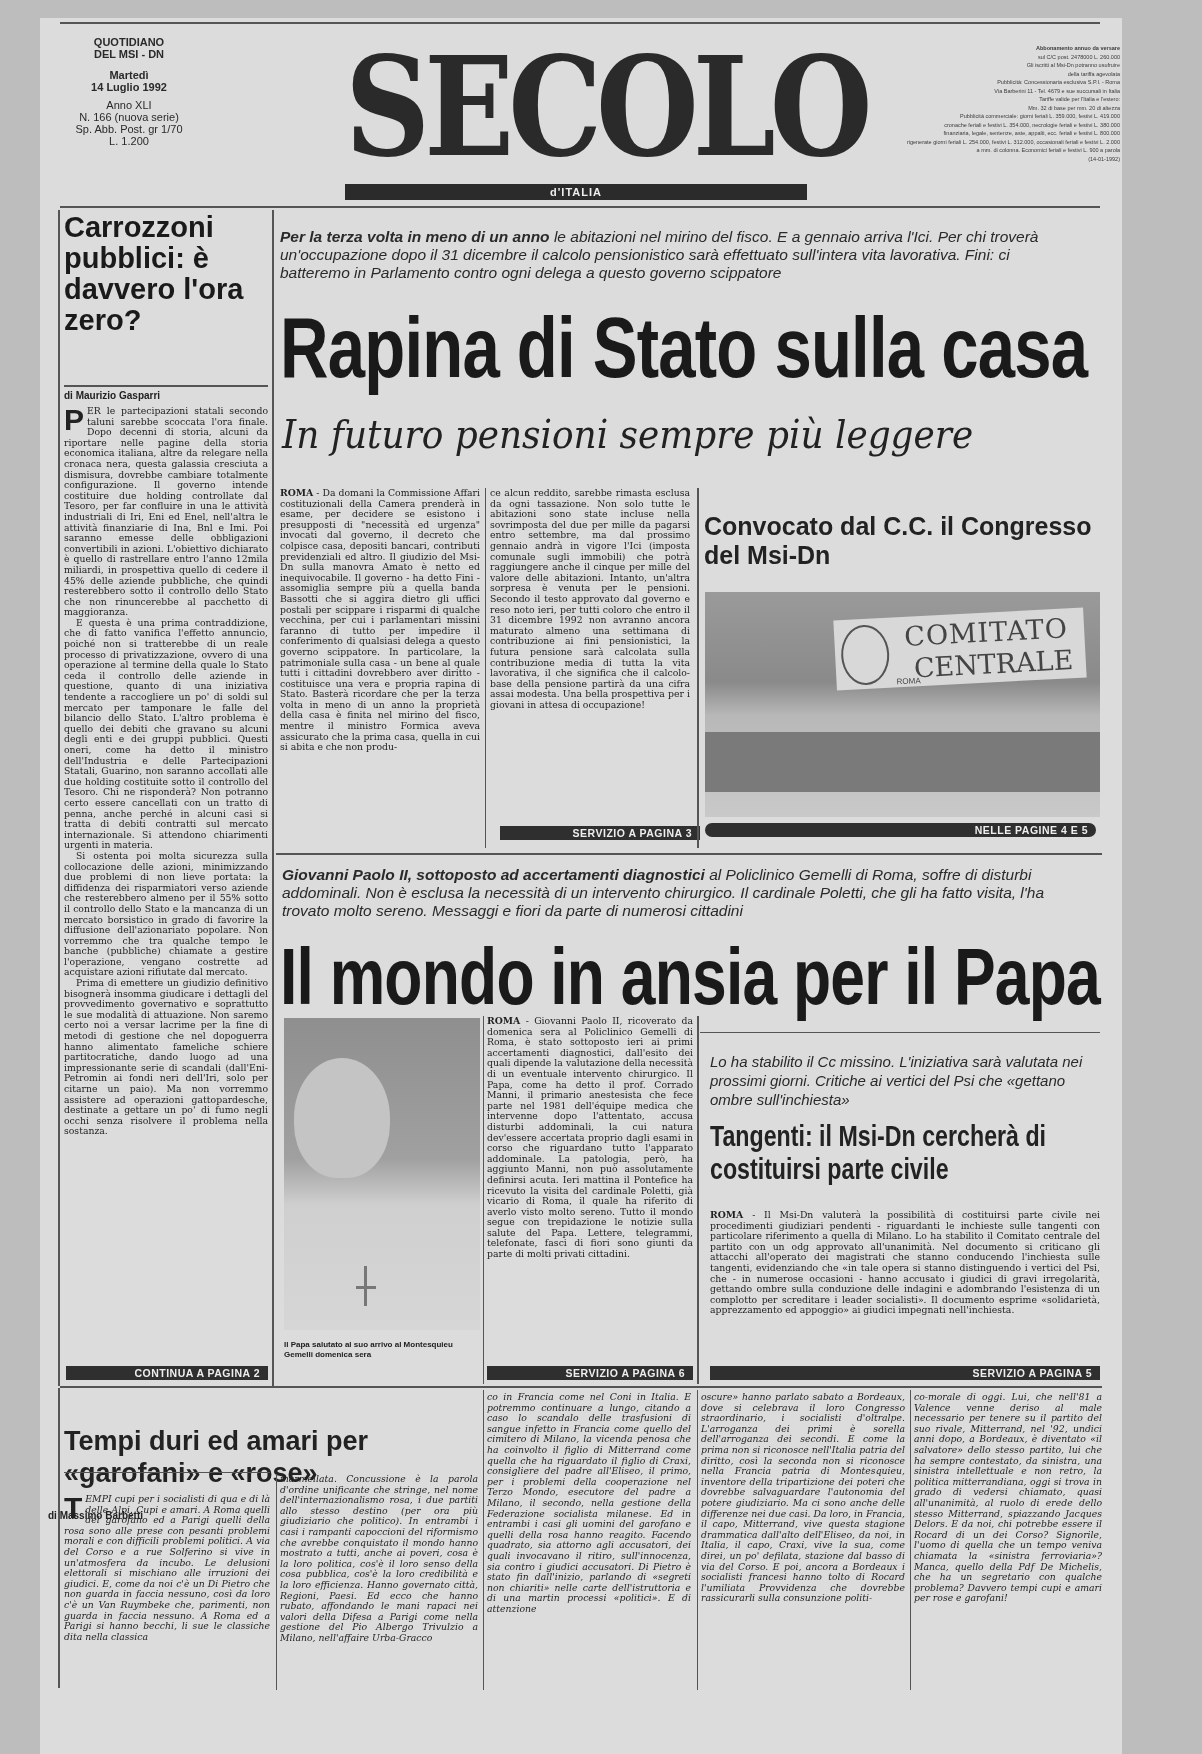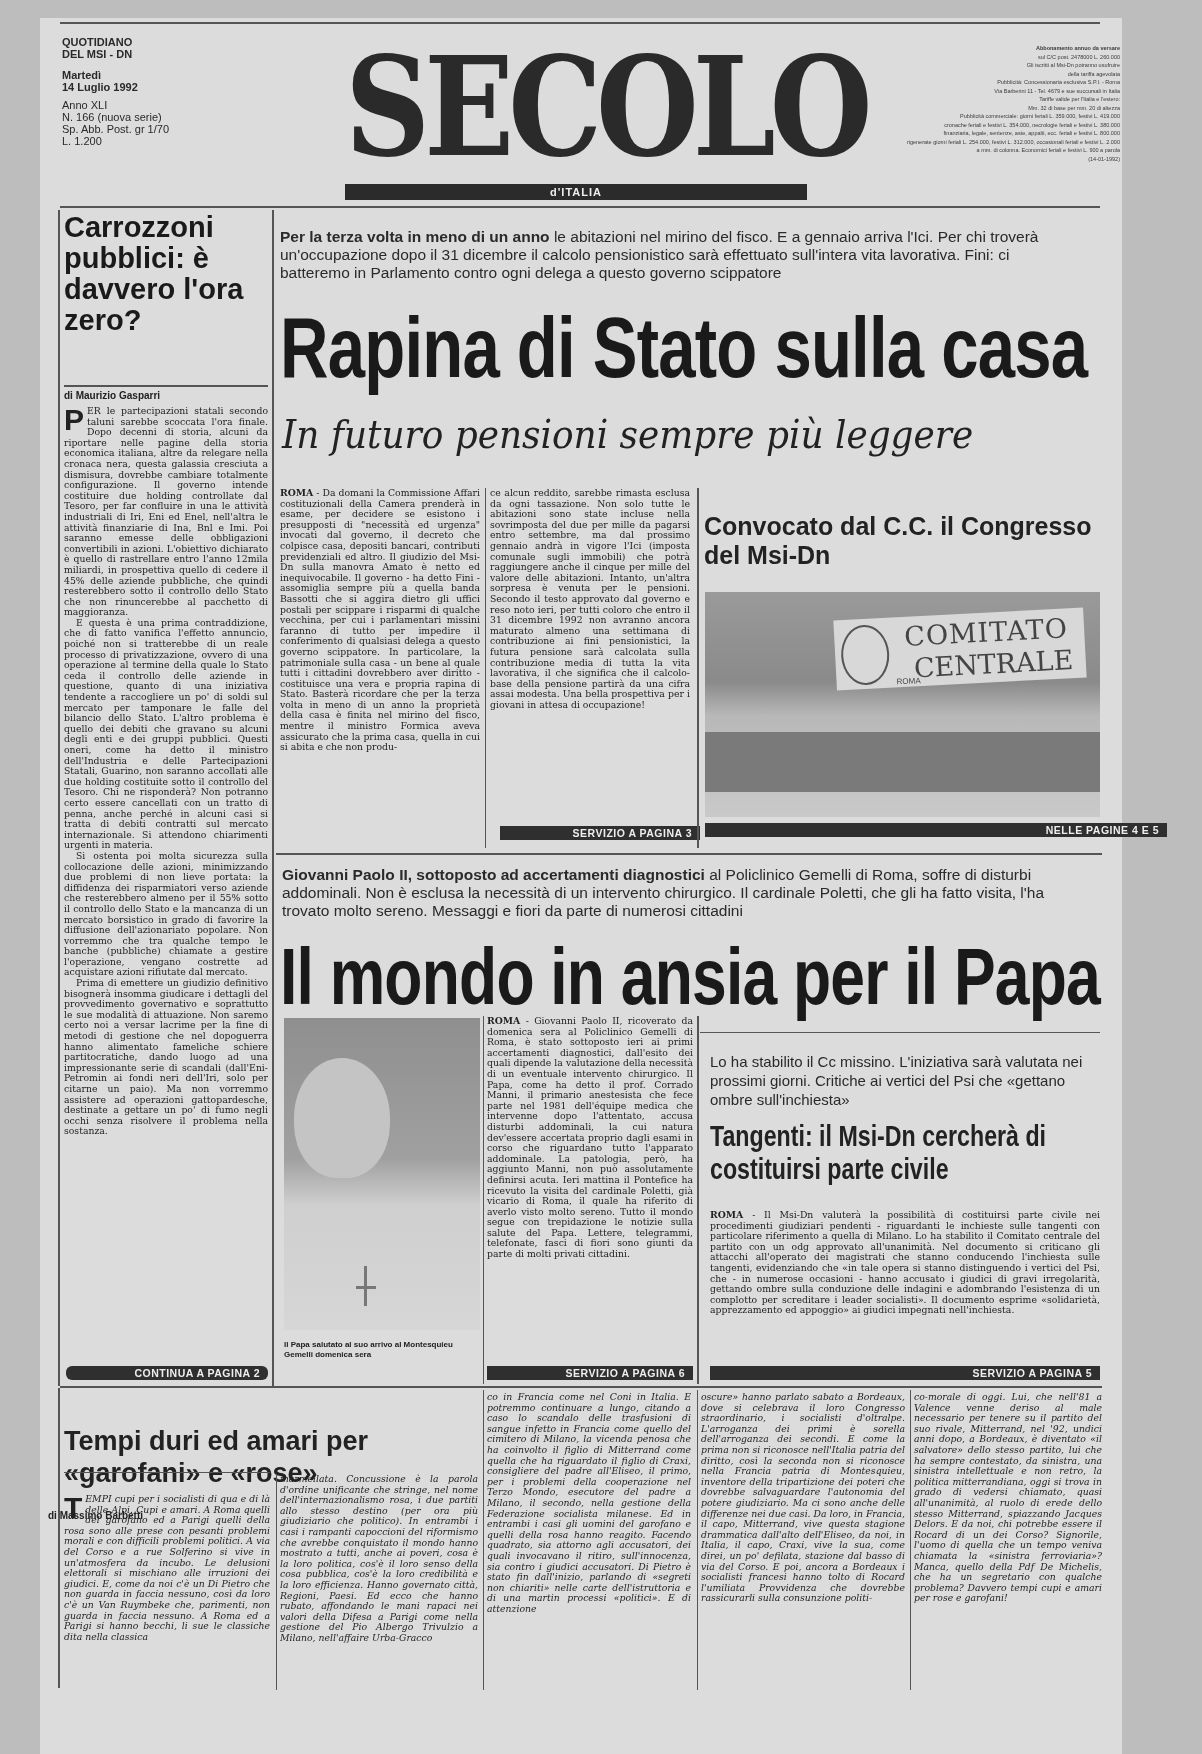--- a/index.html
+++ b/index.html
@@ -12,37 +12,37 @@
   .mast-title{font-family:"DejaVu Serif",serif;font-weight:bold;font-size:118px;line-height:118px;letter-spacing:-6px;color:#2a2a2a;text-align:center;transform:scaleY(1.15);transform-origin:top;}
   .mast-bar{position:absolute;left:18px;top:142px;width:462px;height:16px;background:#2b2b2b;color:#eee;font-family:"Liberation Sans",sans-serif;font-weight:bold;font-size:11px;text-align:center;line-height:16px;letter-spacing:1px;}
   .subs{position:absolute;right:82px;top:44px;width:260px;font-family:"Liberation Sans",sans-serif;font-size:5.5px;line-height:8.5px;color:#3a3a3a;text-align:right;}
   .vline{position:absolute;width:2px;background:#555;}
   .hline{position:absolute;height:2px;background:#555;}
   .sidehead{font-family:"Liberation Sans",sans-serif;font-weight:bold;font-size:29px;line-height:31px;color:#1a1a1a;}
   .byline{font-family:"Liberation Sans",sans-serif;font-weight:bold;font-size:10px;color:#222;}
   .body{font-family:"DejaVu Serif",serif;font-size:9.3px;line-height:10.6px;text-align:justify;color:#222;}
   .body.it{font-style:italic;}
   .dropcap{float:left;font-family:"Liberation Sans",sans-serif;font-weight:bold;font-size:30px;line-height:24px;margin:2px 3px 0 0;}
-  .kicker{font-family:"Liberation Sans",sans-serif;font-size:15.5px;line-height:18px;color:#2a2a2a;}
+  .kicker{font-family:"Liberation Sans",sans-serif;font-style:italic;font-size:15.5px;line-height:18px;color:#2a2a2a;}
   .kicker b{font-weight:bold;}
   .bighead{font-family:"Liberation Sans",sans-serif;font-weight:bold;color:#1a1a1a;transform:scaleX(0.78);transform-origin:left;white-space:nowrap;letter-spacing:-1px;}
   .subhead{font-family:"DejaVu Serif",serif;font-style:italic;font-size:39px;color:#222;white-space:nowrap;transform:scaleX(0.92);transform-origin:left;}
   .pill{position:absolute;height:14px;background:#2f2f2f;color:#eee;font-family:"Liberation Sans",sans-serif;font-weight:bold;font-size:10.5px;line-height:14px;text-align:right;padding-right:8px;box-sizing:border-box;letter-spacing:.5px;}
   .medhead{font-family:"Liberation Sans",sans-serif;font-weight:bold;font-size:25px;line-height:29px;color:#222;}
   .condhead{font-family:"Liberation Sans",sans-serif;font-weight:bold;font-size:29px;line-height:33px;color:#222;transform:scaleX(0.8);transform-origin:left;white-space:nowrap;}
   .photo{position:absolute;background:linear-gradient(180deg,#9a9a9a 0%,#8a8a8a 40%,#b8b8b8 55%,#c9c9c9 100%);overflow:hidden;}
   .caption{font-family:"Liberation Sans",sans-serif;font-weight:bold;font-size:8px;line-height:10px;color:#222;}
 </style>
 </head>
 <body>
 
 <div class="page"></div>
 <div class="topline"></div>
 
-<div class="abs meta" style="left:62px;top:36px;width:170px;">
+<div class="abs meta" style="left:44px;top:36px;width:170px;text-align:center;">
   <div style="font-weight:bold">QUOTIDIANO</div>
   <div style="font-weight:bold">DEL MSI - DN</div>
   <div style="height:9px"></div>
   <div style="font-weight:bold">Martedì</div>
   <div style="font-weight:bold">14 Luglio 1992</div>
   <div style="height:6px"></div>
   <div>Anno XLI</div>
   <div>N. 166 (nuova serie)</div>
   <div>Sp. Abb. Post. gr 1/70</div>
   <div>L. 1.200</div>
@@ -81,21 +81,21 @@
 <div class="hline" style="left:64px;top:385px;width:204px;"></div>
 <div class="abs byline" style="left:64px;top:390px;">di Maurizio Gasparri</div>
 
 <div class="abs body" style="left:64px;top:406px;width:204px;height:954px;overflow:hidden;">
   <span class="dropcap">P</span>
   <p style="margin:0">ER le partecipazioni statali secondo taluni sarebbe scoccata l'ora finale. Dopo decenni di storia, alcuni da riportare nelle pagine della storia economica italiana, altre da relegare nella cronaca nera, questa galassia cresciuta a dismisura, dovrebbe cambiare totalmente configurazione. Il governo intende costituire due holding controllate dal Tesoro, per far confluire in una le attività industriali di Iri, Eni ed Enel, nell'altra le attività finanziarie di Ina, Bnl e Imi. Poi saranno emesse delle obbligazioni convertibili in azioni. L'obiettivo dichiarato è quello di rastrellare entro l'anno 12mila miliardi, in prospettiva quello di cedere il 45% delle aziende pubbliche, che quindi resterebbero sotto il controllo dello Stato che non rinuncerebbe al pacchetto di maggioranza.</p>
   <p style="margin:0;text-indent:12px">E questa è una prima contraddizione, che di fatto vanifica l'effetto annuncio, poiché non si tratterebbe di un reale processo di privatizzazione, ovvero di una operazione al termine della quale lo Stato ceda il controllo delle aziende in questione, quanto di una iniziativa tendente a raccogliere un po' di soldi sul mercato per tamponare le falle del bilancio dello Stato. L'altro problema è quello dei debiti che gravano su alcuni degli enti e dei gruppi pubblici. Questi oneri, come ha detto il ministro dell'Industria e delle Partecipazioni Statali, Guarino, non saranno accollati alle due holding costituite sotto il controllo del Tesoro. Chi ne risponderà? Non potranno certo essere cancellati con un tratto di penna, anche perché in alcuni casi si tratta di debiti contratti sul mercato internazionale. Si attendono chiarimenti urgenti in materia.</p>
   <p style="margin:0;text-indent:12px">Si ostenta poi molta sicurezza sulla collocazione delle azioni, minimizzando due problemi di non lieve portata: la diffidenza dei risparmiatori verso aziende che resterebbero almeno per il 55% sotto il controllo dello Stato e la mancanza di un mercato borsistico in grado di favorire la diffusione dell'azionariato popolare. Non vorremmo che tra qualche tempo le banche (pubbliche) chiamate a gestire l'operazione, vengano costrette ad acquistare azioni rifiutate dal mercato.</p>
   <p style="margin:0;text-indent:12px">Prima di emettere un giudizio definitivo bisognerà insomma giudicare i dettagli del provvedimento governativo e soprattutto le sue modalità di attuazione. Non saremo certo noi a versar lacrime per la fine di metodi di gestione che nel dopoguerra hanno alimentato fameliche schiere partitocratiche, dando luogo ad una impressionante serie di scandali (dall'Eni-Petromin ai fondi neri dell'Iri, solo per citarne un paio). Ma non vorremmo assistere ad operazioni gattopardesche, destinate a gettare un po' di fumo negli occhi senza risolvere il problema nella sostanza.</p>
 </div>
-<div class="pill" style="left:66px;top:1366px;width:202px;border-radius:6px;">CONTINUA A PAGINA 2</div>
+<div class="pill" style="left:66px;top:1366px;width:202px;">CONTINUA A PAGINA 2</div>
 
 <div class="abs kicker" style="left:280px;top:228px;width:800px;"><b>Per la terza volta in meno di un anno</b><span> le abitazioni nel mirino del fisco. E a gennaio arriva l'Ici. Per chi troverà un'occupazione dopo il 31 dicembre il calcolo pensionistico sarà effettuato sull'intera vita lavorativa. Fini: ci batteremo in Parlamento contro ogni delega a questo governo scippatore</span></div>
 <div class="abs bighead" style="left:280px;top:302px;font-size:86px;line-height:90px;">Rapina di Stato sulla casa</div>
 <div class="abs subhead" style="left:282px;top:412px;">In futuro pensioni sempre più leggere</div>
 
 <div class="abs body" style="left:280px;top:488px;width:200px;height:358px;overflow:hidden;"><b>ROMA</b><span> - Da domani la Commissione Affari costituzionali della Camera prenderà in esame, per decidere se esistono i presupposti di "necessità ed urgenza" invocati dal governo, il decreto che colpisce casa, depositi bancari, contributi previdenziali ed altro. Il giudizio del Msi-Dn sulla manovra Amato è netto ed inequivocabile. Il governo - ha detto Fini - assomiglia sempre più a quella banda Bassotti che si aggira dietro gli uffici postali per scippare i risparmi di qualche vecchina, per cui i parlamentari missini faranno di tutto per impedire il conferimento di qualsiasi delega a questo governo scippatore. In particolare, la patrimoniale sulla casa - un bene al quale tutti i cittadini dovrebbero aver diritto - costituisce una vera e propria rapina di Stato. Basterà ricordare che per la terza volta in meno di un anno la proprietà della casa è finita nel mirino del fisco, mentre il ministro Formica aveva assicurato che la prima casa, quella in cui si abita e che non produ-</span></div>
 <div class="vline" style="left:485px;top:488px;height:360px;width:1px;"></div>
 <div class="abs body" style="left:490px;top:488px;width:200px;height:330px;overflow:hidden;">ce alcun reddito, sarebbe rimasta esclusa da ogni tassazione. Non solo tutte le abitazioni sono state incluse nella sovrimposta del due per mille da pagarsi entro settembre, ma dal prossimo gennaio andrà in vigore l'Ici (imposta comunale sugli immobili) che potrà raggiungere anche il cinque per mille del valore delle abitazioni. Intanto, un'altra sorpresa è venuta per le pensioni. Secondo il testo approvato dal governo e reso noto ieri, per tutti coloro che entro il 31 dicembre 1992 non avranno ancora maturato almeno una settimana di contribuzione ai fini pensionistici, la futura pensione sarà calcolata sulla contribuzione media di tutta la vita lavorativa, il che significa che il calcolo-base della pensione partirà da una cifra assai modesta. Una bella prospettiva per i giovani in attesa di occupazione!</div>
 <div class="pill" style="left:500px;top:826px;width:200px;">SERVIZIO A PAGINA 3</div>
 
@@ -103,21 +103,21 @@
 <div class="abs medhead" style="left:704px;top:512px;width:390px;">Convocato dal C.C. il Congresso del Msi-Dn</div>
 <div class="photo" style="left:705px;top:592px;width:395px;height:225px;">
   <div class="abs" style="left:130px;top:22px;width:250px;height:70px;background:#d8d8d8;transform:rotate(-3deg);">
     <div class="abs" style="left:6px;top:6px;width:44px;height:56px;border:2px solid #555;border-radius:50%;"></div>
     <div class="abs" style="left:70px;top:4px;font-family:'DejaVu Serif',serif;font-size:27px;color:#444;letter-spacing:1px;">COMITATO</div>
     <div class="abs" style="left:78px;top:36px;font-family:'DejaVu Serif',serif;font-size:27px;color:#444;">CENTRALE</div>
     <div class="abs" style="left:60px;top:60px;font-family:'Liberation Sans',sans-serif;font-size:8px;color:#444;">ROMA</div>
   </div>
   <div class="abs" style="left:0;top:140px;width:395px;height:60px;background:#7a7a7a;"></div>
 </div>
-<div class="pill" style="left:705px;top:823px;width:462px;">NELLE PAGINE 4 E 5</div>
+<div class="pill" style="left:705px;top:823px;width:391px;border-radius:7px;">NELLE PAGINE 4 E 5</div>
 
 <div class="hline" style="left:276px;top:853px;width:826px;"></div>
 
 <div class="abs kicker" style="left:282px;top:866px;width:800px;"><b>Giovanni Paolo II, sottoposto ad accertamenti diagnostici</b><span> al Policlinico Gemelli di Roma, soffre di disturbi addominali. Non è esclusa la necessità di un intervento chirurgico. Il cardinale Poletti, che gli ha fatto visita, l'ha trovato molto sereno. Messaggi e fiori da parte di numerosi cittadini</span></div>
 <div class="abs bighead" style="left:280px;top:935px;font-size:80px;line-height:84px;">Il mondo in ansia per il Papa</div>
 
 <div class="photo" style="left:284px;top:1018px;width:196px;height:312px;background:linear-gradient(180deg,#8f8f8f 0%,#a0a0a0 45%,#cfcfcf 60%,#d6d6d6 100%);">
   <div class="abs" style="left:10px;top:40px;width:96px;height:120px;background:#c4c4c4;border-radius:50% 50% 45% 45%;"></div>
   <div class="abs" style="left:80px;top:248px;width:3px;height:40px;background:#777;"></div>
   <div class="abs" style="left:72px;top:268px;width:20px;height:3px;background:#777;"></div>

